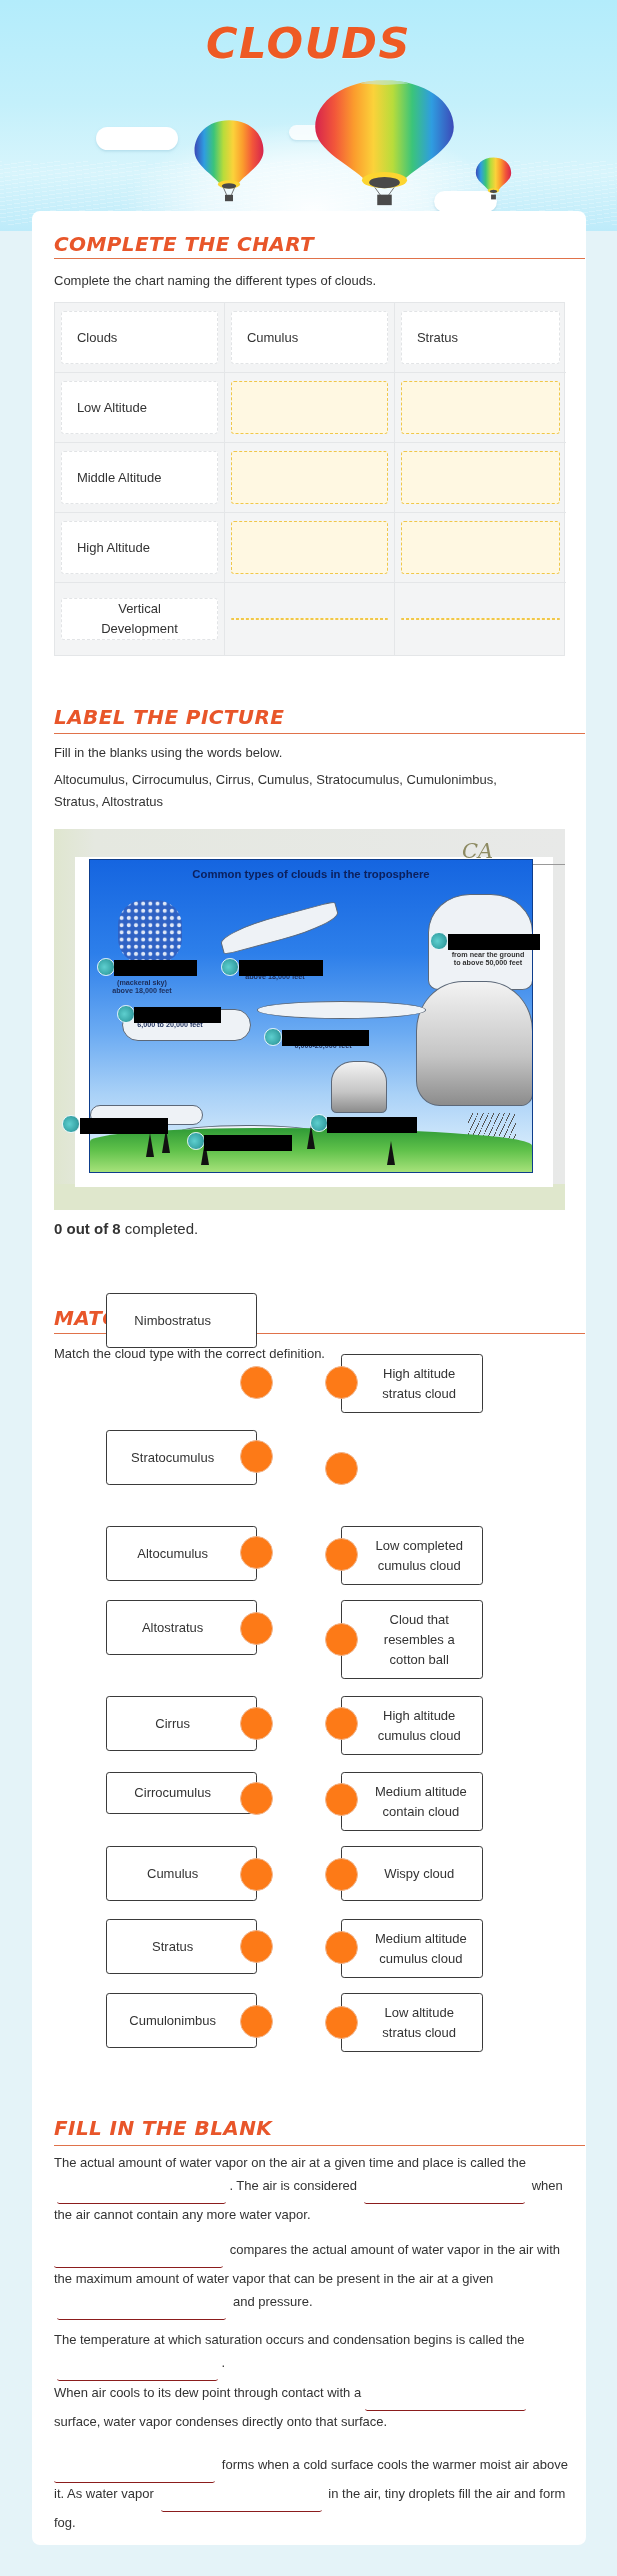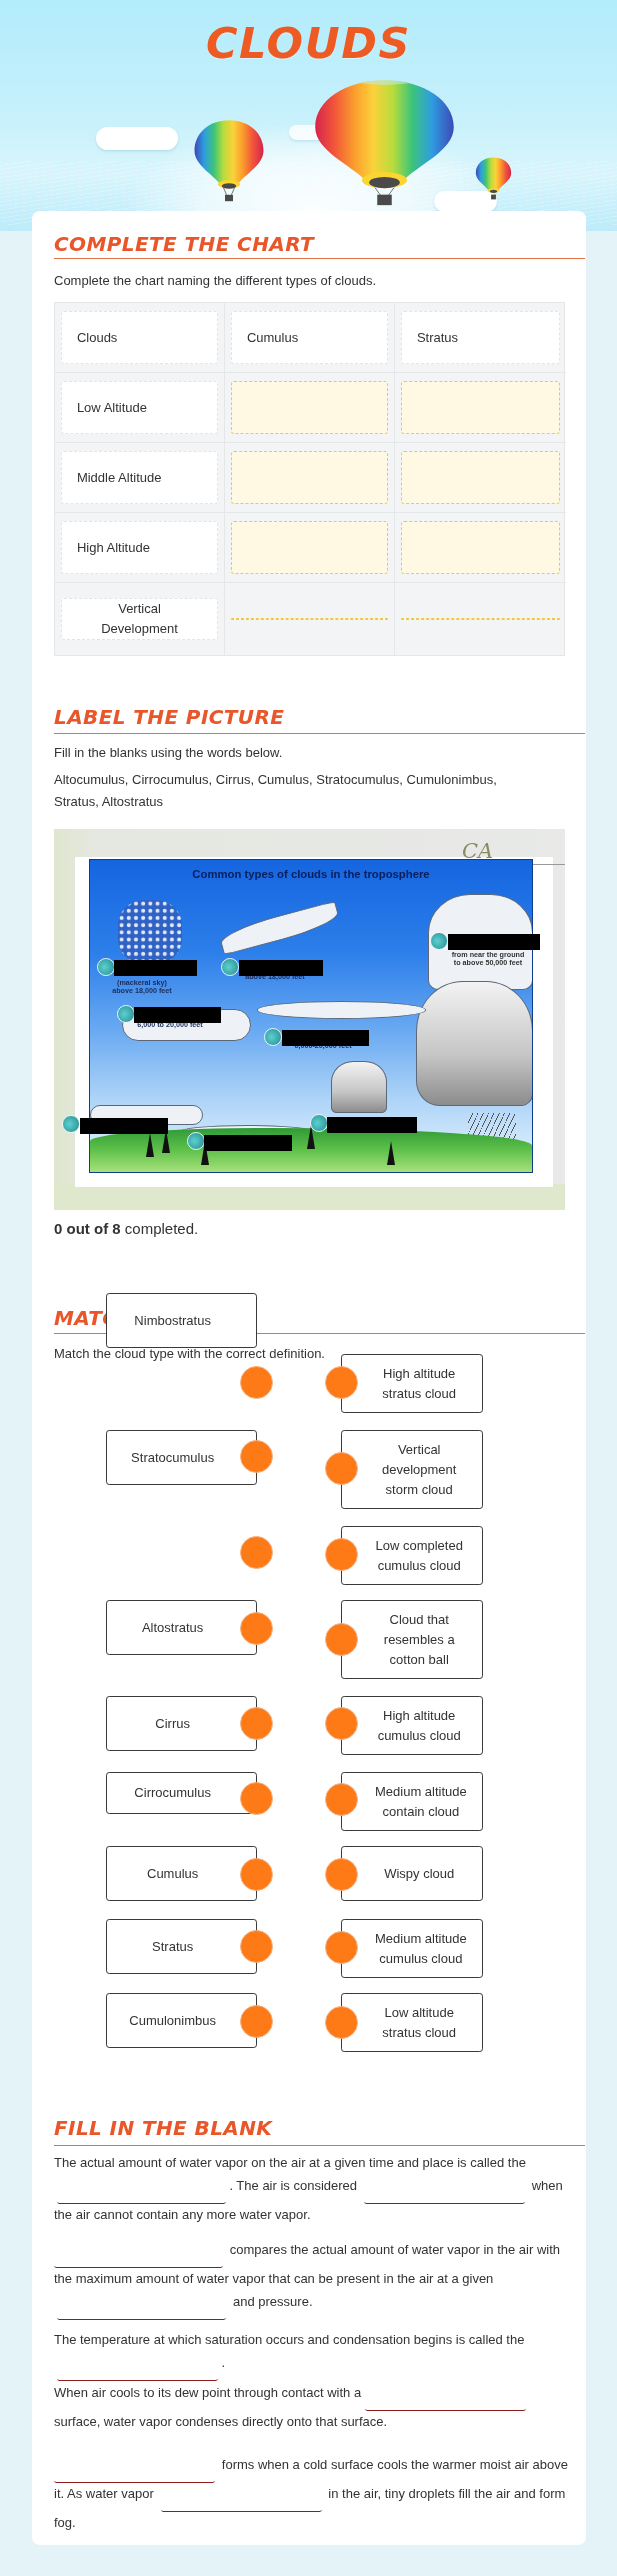--- a/index.html
+++ b/index.html
@@ -307,37 +307,37 @@
   <div class="progress"><b>0 out of 8</b><span> completed.</span></div>
 
   <div class="section-title" style="top:1095px;">Matching</div>
   <div class="section-rule" style="top:1122px;"></div>
   <div class="instr" style="top:1132px;">Match the cloud type with the correct definition.</div>
 
   <div class="match-box" style="left:74px;top:1082px;width:151px;height:55px;padding-right:17.7px;">Nimbostratus</div>
   <div class="match-dot" style="left:208px;top:1155px;"></div>
   <div class="match-box" style="left:74px;top:1219px;width:151px;height:55px;padding-right:17.7px;">Stratocumulus</div>
   <div class="match-dot" style="left:208px;top:1229px;"></div>
+  <div class="match-box" style="left:74px;top:1315px;width:151px;height:55px;padding-right:17.7px;">Altocumulus</div>
   <div class="match-dot" style="left:208px;top:1325px;"></div>
   <div class="match-box" style="left:74px;top:1389px;width:151px;height:55px;padding-right:17.7px;">Altostratus</div>
   <div class="match-dot" style="left:208px;top:1401px;"></div>
   <div class="match-box" style="left:74px;top:1485px;width:151px;height:55px;padding-right:17.7px;">Cirrus</div>
   <div class="match-dot" style="left:208px;top:1496px;"></div>
   <div class="match-box" style="left:74px;top:1561px;width:151px;height:42px;padding-right:17.7px;">Cirrocumulus</div>
   <div class="match-dot" style="left:208px;top:1571px;"></div>
   <div class="match-box" style="left:74px;top:1635px;width:151px;height:55px;padding-right:17.7px;">Cumulus</div>
   <div class="match-dot" style="left:208px;top:1647px;"></div>
   <div class="match-box" style="left:74px;top:1708px;width:151px;height:55px;padding-right:17.7px;">Stratus</div>
   <div class="match-dot" style="left:208px;top:1719px;"></div>
   <div class="match-box" style="left:74px;top:1782px;width:151px;height:55px;padding-right:17.7px;">Cumulonimbus</div>
   <div class="match-dot" style="left:208px;top:1794px;"></div>
 
   <div class="match-box" style="left:309px;top:1143px;width:142px;height:59px;padding:0 9.6px 0 24px;">High altitude stratus cloud</div>
   <div class="match-dot" style="left:293px;top:1155px;"></div>
-  <div class="match-box" style="left:309px;top:1219px;width:142px;height:79px;padding:0 9.6px 0 24px;">Vertical development storm cloud</div>
   <div class="match-dot" style="left:293px;top:1241px;"></div>
   <div class="match-box" style="left:309px;top:1315px;width:142px;height:59px;padding:0 9.6px 0 24px;">Low completed cumulus cloud</div>
   <div class="match-dot" style="left:293px;top:1327px;"></div>
   <div class="match-box" style="left:309px;top:1389px;width:142px;height:79px;padding:0 9.6px 0 24px;">Cloud that resembles a cotton ball</div>
   <div class="match-dot" style="left:293px;top:1412px;"></div>
   <div class="match-box" style="left:309px;top:1485px;width:142px;height:59px;padding:0 9.6px 0 24px;">High altitude cumulus cloud</div>
   <div class="match-dot" style="left:293px;top:1496px;"></div>
   <div class="match-box" style="left:309px;top:1561px;width:142px;height:59px;padding:0 3.2px 0 21px;">Medium altitude contain cloud</div>
   <div class="match-dot" style="left:293px;top:1572px;"></div>
   <div class="match-box" style="left:309px;top:1635px;width:142px;height:55px;padding:0 9.6px 0 24px;">Wispy cloud</div>

